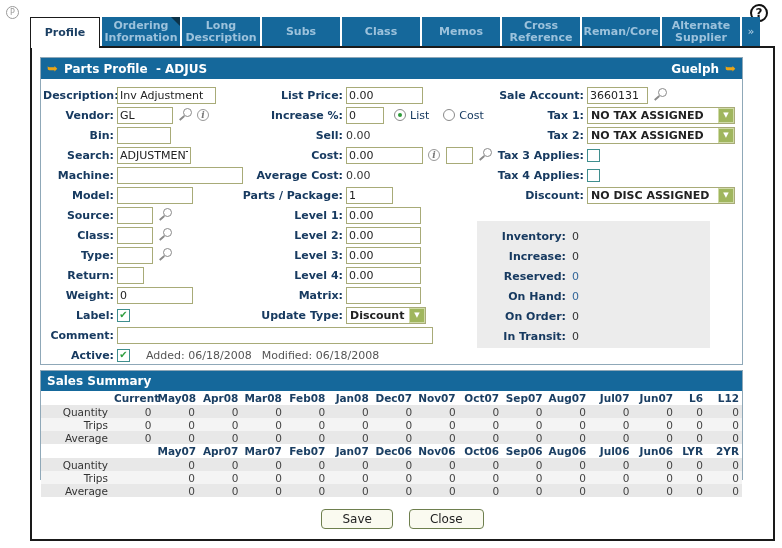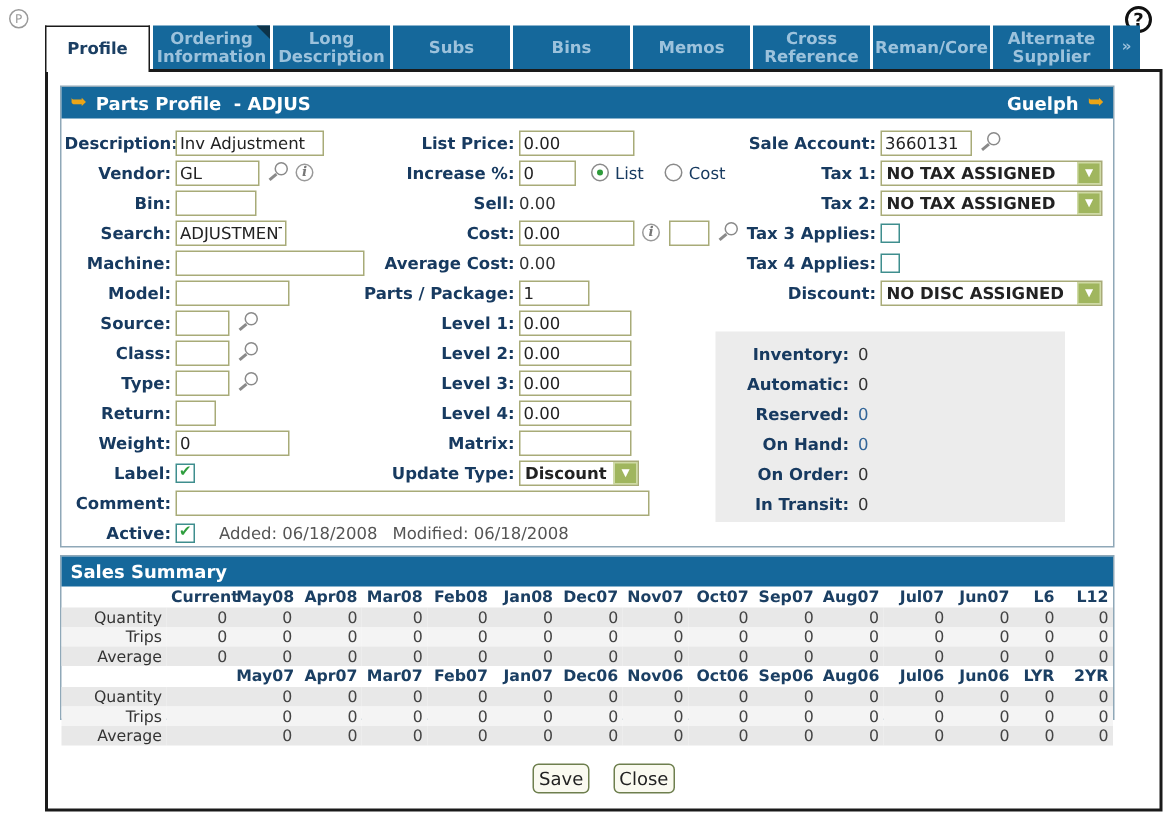--- a/index.html
+++ b/index.html
@@ -81,21 +81,21 @@
   table.sales-table { width:100%; border-collapse:collapse; table-layout:fixed; }
   table.sales-table th { font-size:10.5px; font-weight:bold; color:#1b3f63; text-align:right; padding:0 3px; height:14px; }
   table.sales-table td { font-size:10.5px; color:#444; text-align:right; padding:0 3px; height:13px; }
   table.sales-table td.rlabel { color:#333;margin-left:23px; }
   table.sales-table tbody tr:nth-child(2), table.sales-table tbody tr:nth-child(4) { background:#e8e8e8; }
   table.sales-table tbody tr:nth-child(3) { background:#f4f4f4; }
 
   
   .btnrow { position:absolute; left:0; top:461px; width:100%; display:flex; justify-content:center; gap:16px; }
   .btn { font-family:"DejaVu Sans",sans-serif; font-size:12px; color:#222; background:#fafaf0;
-    border:1px solid #6e7f4e; border-radius:4px; padding:2px 3px; cursor:pointer; }
+    border:1px solid #6e7f4e; border-radius:4px; padding:2px 20px; cursor:pointer; }
 </style>
 </head>
 <body>
 
 <div class="screen">
 
   <div class="page-icon">
       <span>P</span>
     </div>
   <div class="help-icon">
@@ -105,21 +105,21 @@
   <div class="tabbar">
     <div class="tab active">Profile</div>
     <div class="tab">
         <span class="notch"></span>
         <span>Ordering Information</span>
       </div>
     <div class="tab">
         <span>Long Description</span>
       </div>
     <div class="tab">Subs</div>
-    <div class="tab">Bins</div>
+    <div class="tab">Class</div>
     <div class="tab">Memos</div>
     <div class="tab">
         <span>Cross Reference</span>
       </div>
     <div class="tab">Reman/Core</div>
     <div class="tab">
         <span>Alternate Supplier</span>
       </div>
     <div class="tab overflow">»</div>
   </div>
@@ -304,21 +304,21 @@
             </span>
           </div>
       </div>
 
       <div class="invbox">
         <div class="invrow">
             <span class="lbl">Inventory:</span>
             <span class="invval">0</span>
           </div>
         <div class="invrow">
-            <span class="lbl">Automatic:</span>
+            <span class="lbl">Increase:</span>
             <span class="invval">0</span>
           </div>
         <div class="invrow">
             <span class="lbl">Reserved:</span>
             <span class="invval link">0</span>
           </div>
         <div class="invrow">
             <span class="lbl">On Hand:</span>
             <span class="invval link">0</span>
           </div>

